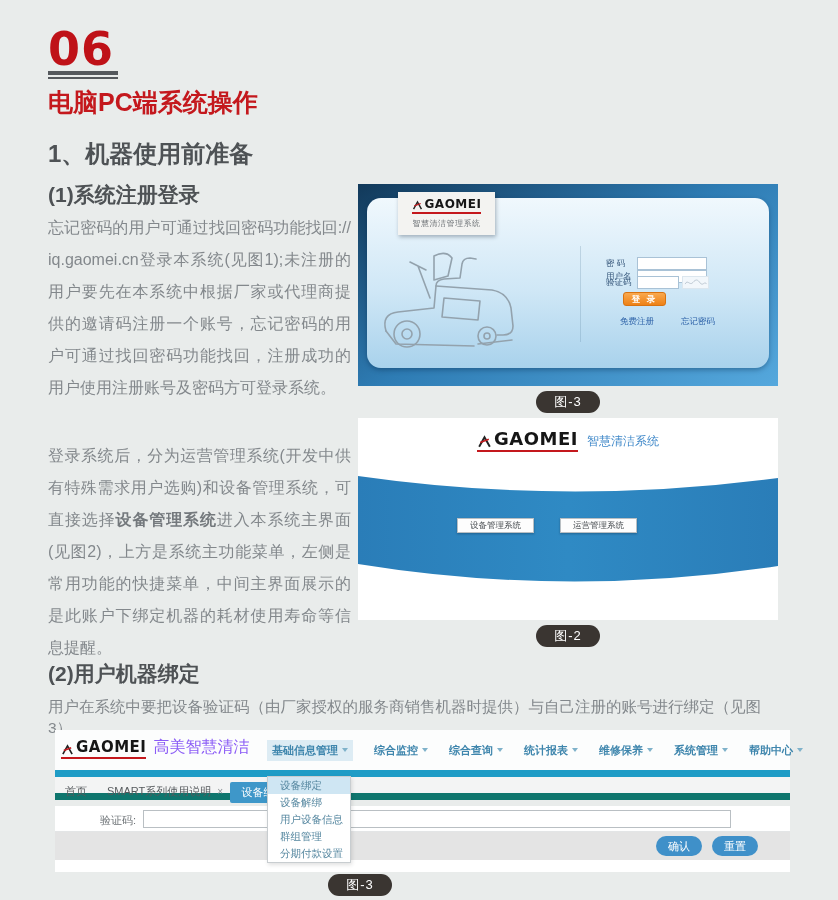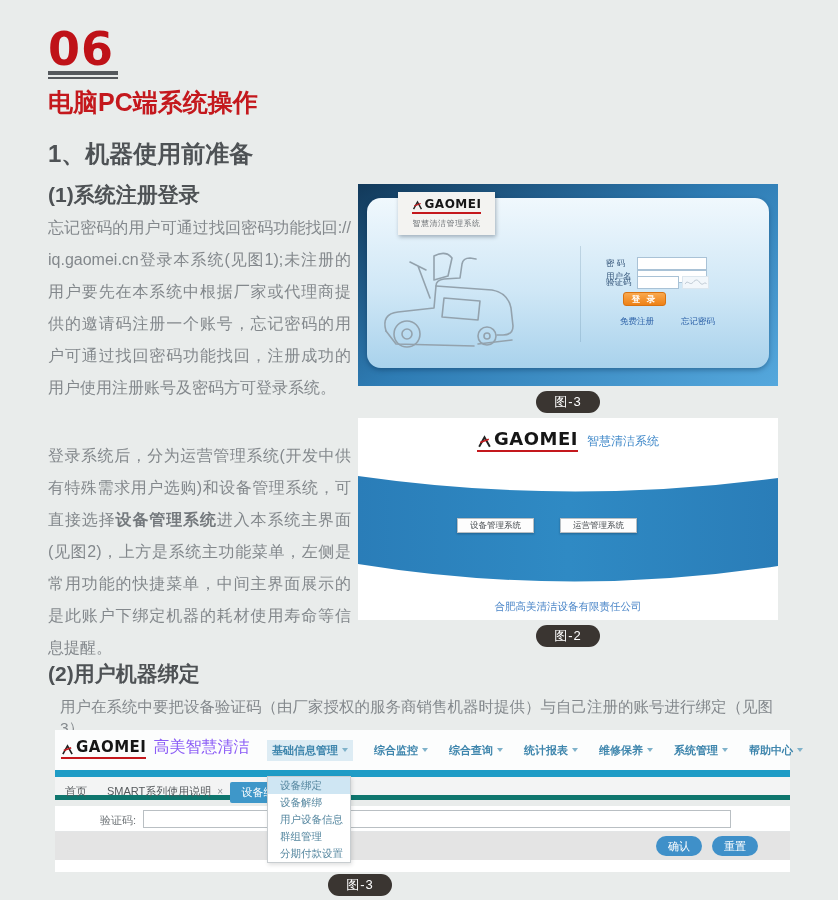--- a/index.html
+++ b/index.html
@@ -14,21 +14,21 @@
   .bar2 { position:absolute; left:48px; top:77px; width:70px; height:2px; background:#55595d; }
   .ch-title { position:absolute; left:48px; top:86px; font-size:25px; font-weight:bold; color:#c4181d; }
   .sec1 { position:absolute; left:48px; top:138px; font-size:24px; font-weight:bold; color:#4e5255; }
   .sub1 { position:absolute; left:48px; top:181px; font-size:21px; font-weight:bold; color:#4e5255; }
   .para1 { position:absolute; left:48px; top:212px; width:303px; font-size:16px; line-height:32px;
            color:#83888c; text-align:justify; word-break:break-all; }
   .para2 { position:absolute; left:48px; top:440px; width:303px; font-size:16px; line-height:32px;
            color:#83888c; text-align:justify; word-break:break-all; }
   .para2 b { font-weight:bold; color:#74797d; }
   .sub2 { position:absolute; left:48px; top:660px; font-size:21px; font-weight:bold; color:#4e5255; }
-  .para3 { position:absolute; left:48px; top:697px; width:752px; font-size:15.5px; color:#83888c;margin-left:12px; }
+  .para3 { position:absolute; left:48px; top:697px; width:752px; font-size:15.5px; color:#83888c; }
 
   
   .figcap { text-align:center; margin-top:5px; }
   .pill { display:inline-block; background:#3a3531; color:#fff; font-size:13px;
           padding:2px 18px; border-radius:11px; letter-spacing:1px; }
 
   
   .gm-logo { display:inline-flex; align-items:flex-end; gap:2px; border-bottom:2px solid #c4181d; padding-bottom:1px; }
   .gm-logo .gm-word { font-weight:800; color:#161616; letter-spacing:.5px; font-family:"DejaVu Sans",sans-serif; }
 
@@ -76,21 +76,21 @@
   .f3-logo .gm-word { font-size:15px; }
   .f3-logo-title { font-size:16px; color:#8b5cf6; padding-bottom:1px; }
   .f3-nav { position:absolute; left:212px; top:0; height:40px; display:flex; align-items:center; gap:21px; }
   .f3-nav-item { display:flex; align-items:center; gap:4px; font-size:11px; font-weight:600;
                  color:#3f86ad; cursor:pointer; white-space:nowrap; }
   .f3-nav-item.active { background:#ddecf4; padding:3px 5px; }
   .caret { width:0; height:0; border-left:3px solid transparent; border-right:3px solid transparent;
            border-top:4px solid #7fb2ca; }
   .f3-tealbar { position:absolute; left:0; top:40px; width:735px; height:7px; background:#1e9cc6; }
   .f3-tabs { position:absolute; left:0; top:47px; width:735px; height:23px; background:#f3f4f4;
-             border-bottom:5px solid #0f766e; }
+             border-bottom:7px solid #0f766e; }
   .f3-tab-home { position:absolute; left:10px; top:7px; font-size:11px; color:#55595c; cursor:pointer; }
   .f3-tab-plain { position:absolute; left:52px; top:7px; display:flex; gap:6px; align-items:center;
                   font-size:11px; color:#55595c; cursor:pointer; }
   .f3-tab-plain .x { color:#8b9094; font-size:10px; }
   .f3-tab-active { position:absolute; left:175px; top:5px; width:79px; height:21px; background:#3e97c9;
                    border-radius:2px; color:#fff; font-size:11px; display:flex; gap:6px;
                    align-items:center; justify-content:center; cursor:pointer; }
   .f3-tab-active .x { font-size:10px; color:#eaf4fa; }
   .f3-form { position:absolute; left:0; top:76px; width:735px; height:26px; background:#fff;
              border-bottom:1px solid #e3e5e6; }
@@ -195,21 +195,20 @@
           <linearGradient id="bandg" x1="0" y1="0" x2="1" y2="0">
             <stop offset="0" stop-color="#2a7db8"></stop>
               <stop offset=".5" stop-color="#2f8ac4"></stop>
               <stop offset="1" stop-color="#2a7db8"></stop>
           </linearGradient>
         </defs>
         <path d="M0,14 Q210,44 420,16 L420,104 Q210,136 0,102 Z" fill="url(#bandg)"></path>
       </svg>
       <div class="fig2-btn" style="left:99px; top:100px; width:77px;">设备管理系统</div>
       <div class="fig2-btn" style="left:202px; top:100px; width:77px;">运营管理系统</div>
-      <div class="fig2-company">合肥高美清洁设备有限责任公司</div>
     </div>
     <div class="figcap">
       <span class="pill">图-2</span>
     </div>
   </div>
 
   <div class="sub2">(2)用户机器绑定</div>
   <div class="para3">用户在系统中要把设备验证码（由厂家授权的服务商销售机器时提供）与自己注册的账号进行绑定（见图3）。</div>
 
   <div class="fig3">

